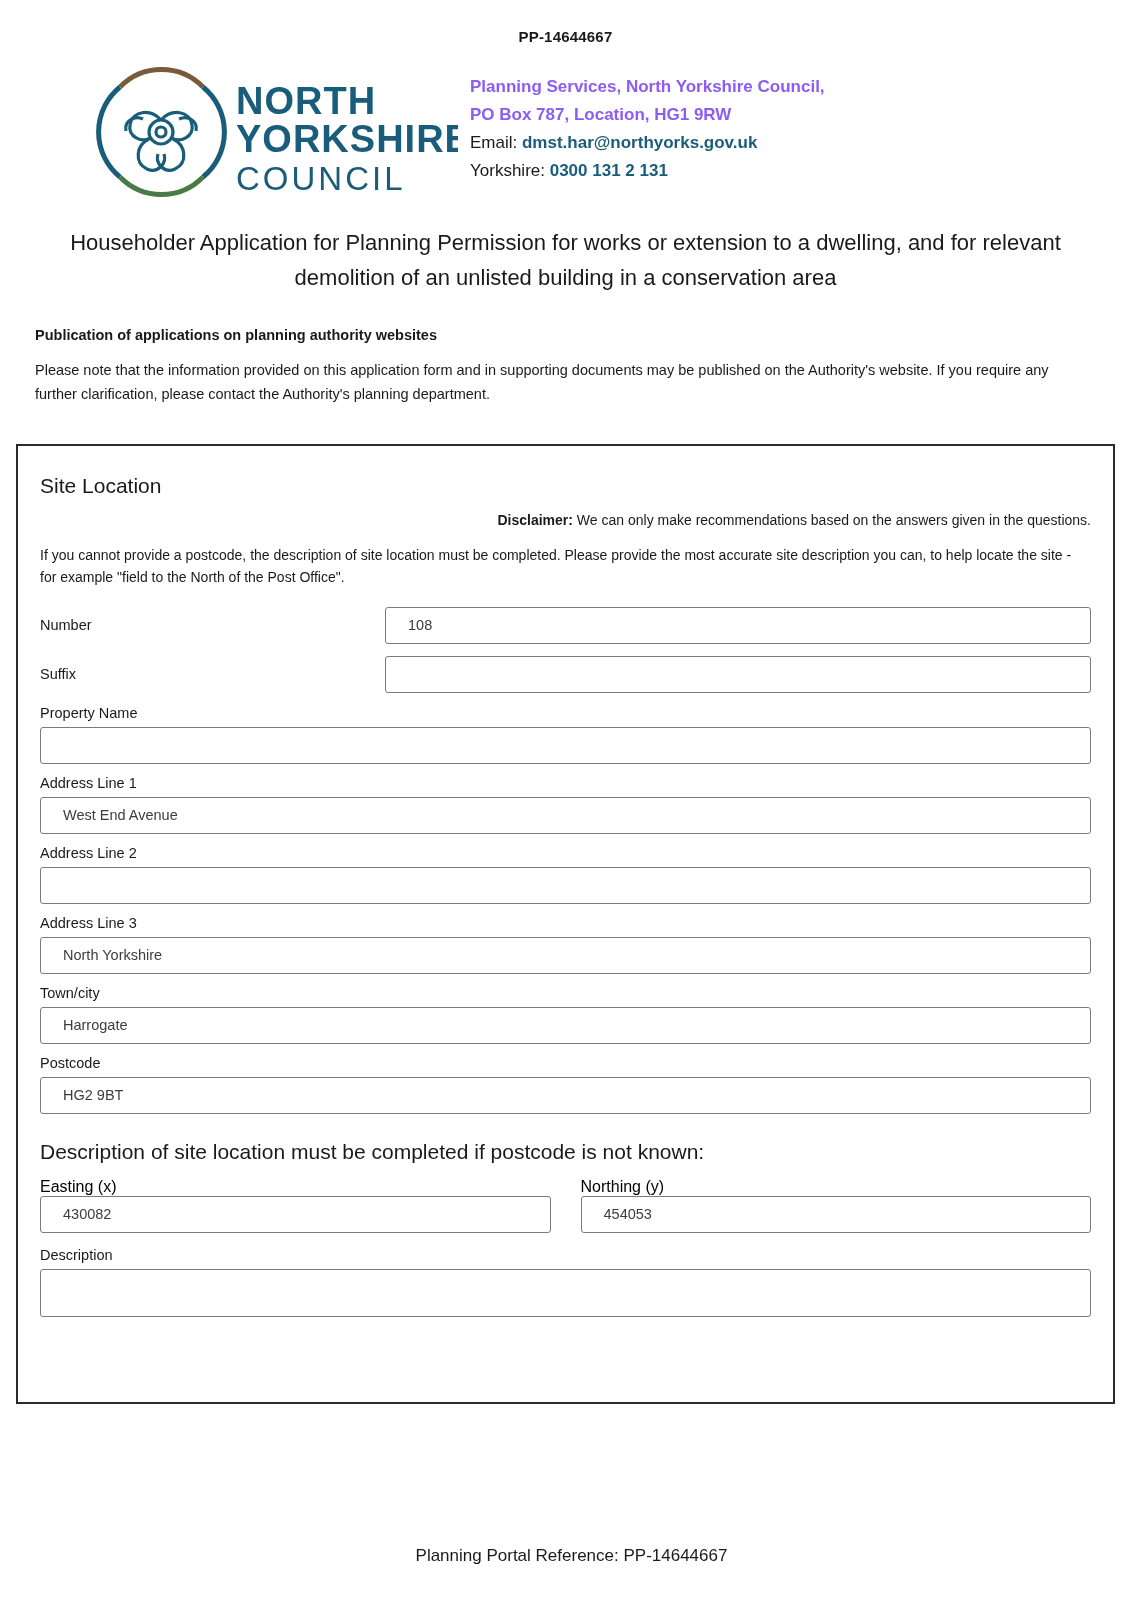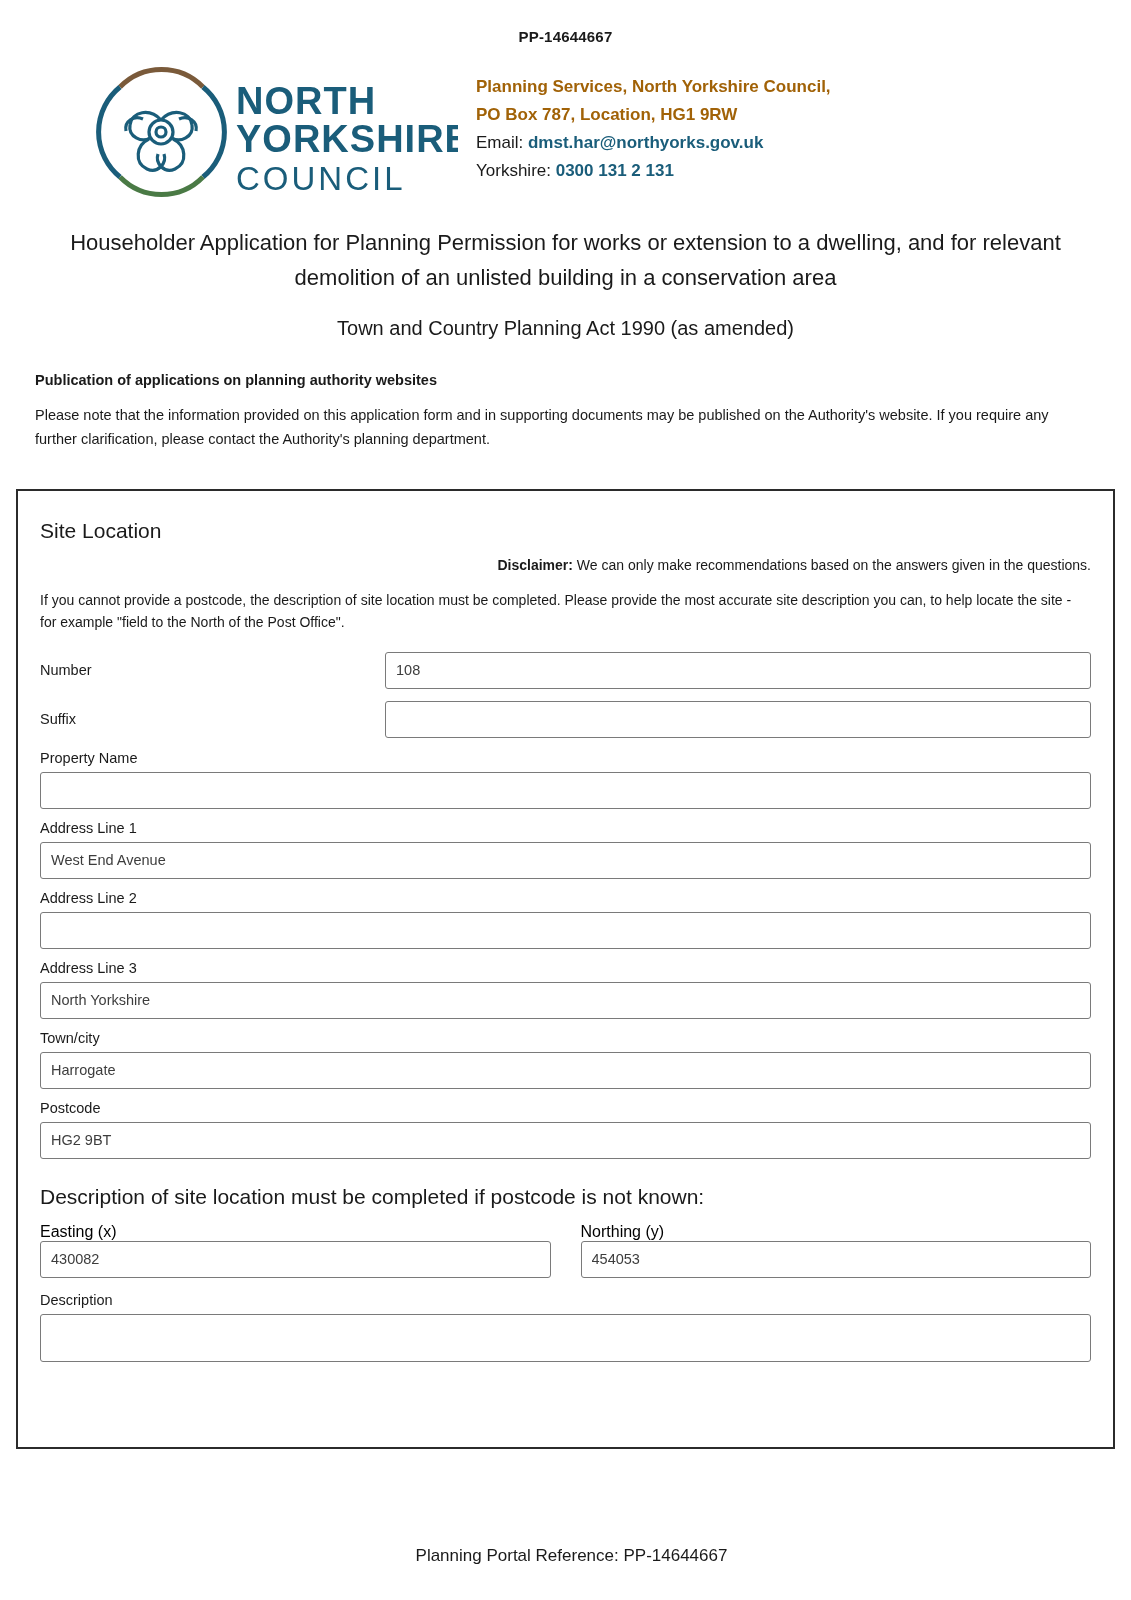--- a/index.html
+++ b/index.html
@@ -28,38 +28,37 @@
     font-weight: bold;
     font-size: 15px;
     color: #1a1a1a;
     padding-top: 28px;
     letter-spacing: 0.2px;
   }
   .header-row {
     display: flex;
     align-items: flex-start;
     padding: 14px 40px 0 40px;
-    gap: 6px;
   }
   .logo-block {
     width: 430px;
     display: flex;
     align-items: center;
     padding-left: 18px;
   }
   .logo-svg { display: block; }
   .contact-block {
     padding-top: 14px;
     font-size: 17px;
     line-height: 1.65;
     color: #1f4e63;
   }
   .contact-strong {
     font-weight: bold;
-    color: #a16207;
+    color: #8b5cf6;
   }
   .contact-line {
     color: #1a1a1a;
   }
   .contact-line .lbl { color: #1a1a1a; font-weight: normal;}
   .link-bold { color: #1a5d7a; font-weight: bold; }
 
   
   .doc-title {
     text-align: center;
@@ -145,21 +144,21 @@
 
   input.txt {
     width: 100%;
     height: 37px;
     border: 1px solid #7a7a7a;
     border-radius: 3px;
     background: #ffffff;
     font-family: "Liberation Sans", sans-serif;
     font-size: 14.5px;
     color: #3d3d3d;
-    padding: 0 10px;
+    padding: 0 22px;
     outline: none;
   }
   input.txt::placeholder { color: #bdbdbd; }
 
   .subhead {
     font-size: 21px;
     margin: 26px 0 14px 0;
     color: #1a1a1a;
   }
 
@@ -237,21 +236,20 @@
         <span class="link-bold">dmst.har@northyorks.gov.uk</span>
       </div>
       <div class="contact-line">
         <span class="lbl">Yorkshire:</span>
         <span class="link-bold">0300 131 2 131</span>
       </div>
     </div>
   </div>
 
   <div class="doc-title">Householder Application for Planning Permission for works or extension to a dwelling, and for relevant demolition of an unlisted building in a conservation area</div>
-  <div class="doc-act">Town and Country Planning Act 1990 (as amended)</div>
 
   <div class="pub-heading">Publication of applications on planning authority websites</div>
   <div class="pub-text">Please note that the information provided on this application form and in supporting documents may be published on the Authority's website. If you require any further clarification, please contact the Authority's planning department.</div>
 
   <div class="form-box">
 
     <div class="section-title">Site Location</div>
 
     <div class="disclaimer">
       <b>Disclaimer:</b>

